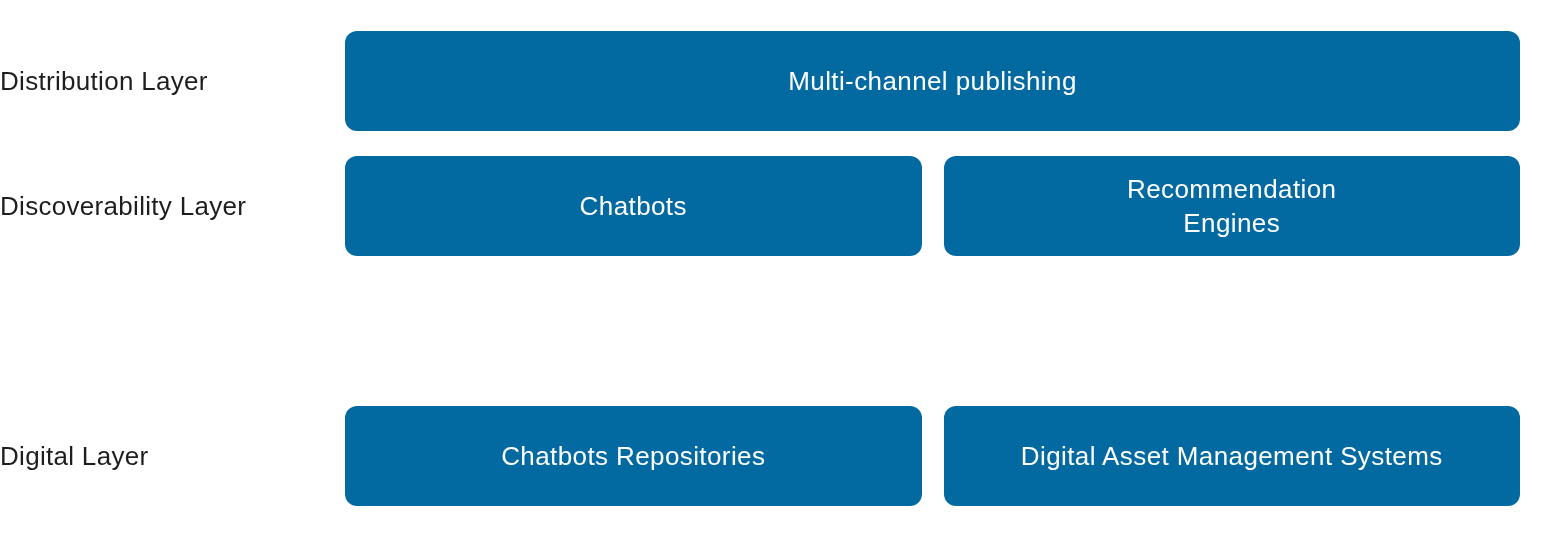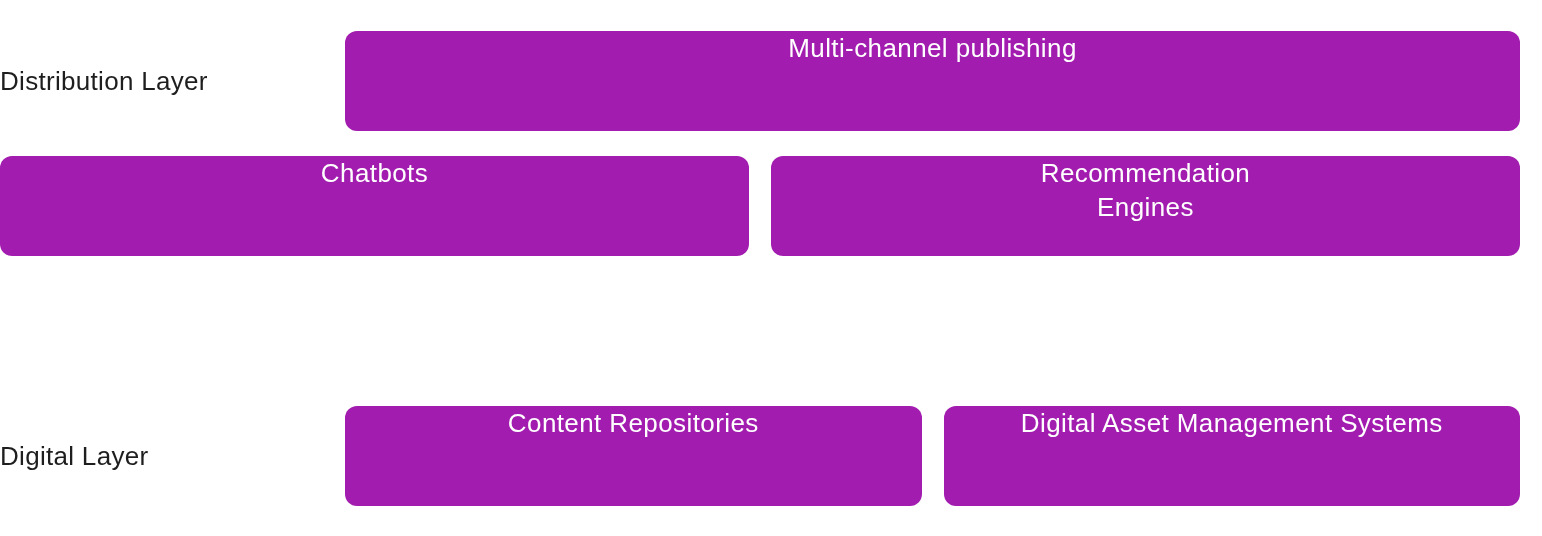--- a/index.html
+++ b/index.html
@@ -34,23 +34,24 @@
     color: #1e1e1e;
     white-space: nowrap;
   }
   .boxes {
     flex: 1;
     display: flex;
     gap: 22px;
   }
   .box {
     flex: 1;
-    background: #a21caf;
+    background: #0369a1;
     border-radius: 12px;
     display: flex;
+    align-items: center;
     justify-content: center;
   }
   .box-text {
     color: #ffffff;
     font-size: 26px;
     line-height: 34px;
     letter-spacing: 0.4px;
     text-align: center;
     white-space: pre-line;
   }
@@ -63,39 +64,40 @@
   <div class="row">
     <div class="row-label">Distribution Layer</div>
     <div class="boxes">
       <div class="box">
         <span class="box-text">Multi-channel publishing</span>
       </div>
     </div>
   </div>
 
   <div class="row">
+    <div class="row-label">Discoverability Layer</div>
     <div class="boxes">
       <div class="box">
         <span class="box-text">Chatbots</span>
       </div>
       <div class="box">
         <span class="box-text">Recommendation
 Engines</span>
       </div>
     </div>
   </div>
 
   <div class="row">
   </div>
 
   <div class="row">
     <div class="row-label">Digital Layer</div>
     <div class="boxes">
       <div class="box">
-        <span class="box-text">Content Repositories</span>
+        <span class="box-text">Chatbots Repositories</span>
       </div>
       <div class="box">
         <span class="box-text">Digital Asset Management Systems</span>
       </div>
     </div>
   </div>
 
 </div>
 
 </body></html>

